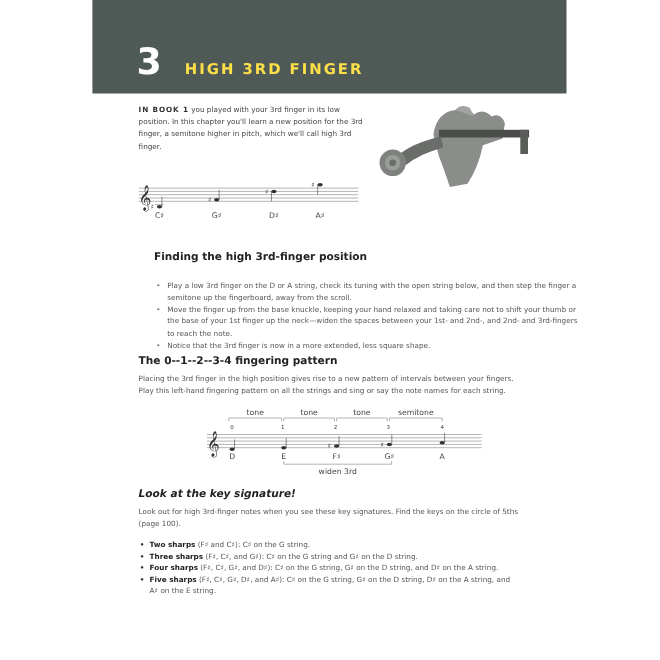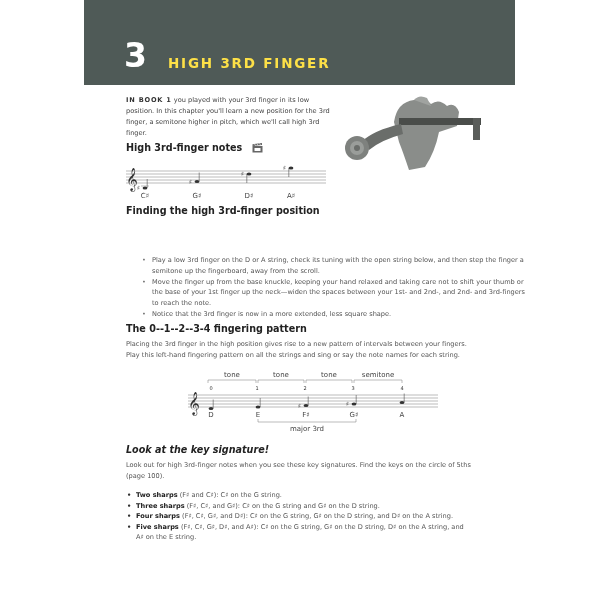--- a/index.html
+++ b/index.html
@@ -47,29 +47,20 @@
     <rect x="60" y="26" width="82" height="7" fill="#4a4d4a"></rect>
     <rect x="134" y="26" width="7" height="22" fill="#5a5d5a"></rect>
 
     <path d="M22 50 Q35 38 62 32 L64 42 Q42 48 30 58 Z" fill="#6a6d6a"></path>
 
     <circle cx="18" cy="56" r="12" fill="#7e817e"></circle>
     <circle cx="18" cy="56" r="7" fill="#9a9d9a"></circle>
     <circle cx="18" cy="56" r="3" fill="#6a6d6a"></circle>
   </svg>
 
-  <div class="h2" style="top:142px;">
-    <span>High 3rd-finger notes</span>
-    <svg class="video-icon" viewBox="0 0 11 10">
-      <rect x="0.5" y="3" width="10" height="6.5" fill="#666"></rect>
-      <rect x="2.5" y="5" width="6" height="3" fill="#fff"></rect>
-      <path d="M0.5 1.2 L10 0 L10 2 L0.5 3 Z" fill="#666"></path>
-      <path d="M2.5 1 L3.5 2.5 M5 0.7 L6 2.2 M7.5 0.4 L8.5 1.9" stroke="#fff" stroke-width="0.6"></path>
-    </svg>
-  </div>
 
   <div class="staff-wrap" style="left:42px; top:162px; width:200px; height:45px;">
     <svg width="200" height="32" viewBox="0 0 200 32">
       <g stroke="#777" stroke-width="0.5">
         <line x1="0" y1="9" x2="200" y2="9"></line>
           <line x1="0" y1="12" x2="200" y2="12"></line>
         <line x1="0" y1="15" x2="200" y2="15"></line>
           <line x1="0" y1="18" x2="200" y2="18"></line>
         <line x1="0" y1="21" x2="200" y2="21"></line>
       </g>
@@ -91,21 +82,21 @@
       <text x="157" y="8" font-size="6" fill="#333">♯</text>
       <ellipse cx="165" cy="6" rx="2.4" ry="1.6" fill="#333"></ellipse>
       <line x1="162.8" y1="6" x2="162.8" y2="15" stroke="#333" stroke-width="0.5"></line>
     </svg>
     <span class="note-label" style="left:19px; top:30px;">C♯</span>
     <span class="note-label" style="left:71px; top:30px;">G♯</span>
     <span class="note-label" style="left:123px; top:30px;">D♯</span>
     <span class="note-label" style="left:165px; top:30px;">A♯</span>
   </div>
 
-  <div class="h2" style="top:205px;">Finding the high 3rd-finger position</div>
+  <div class="h2" style="top:228px;margin-left:14px;">Finding the high 3rd-finger position</div>
 
   <ul class="bullets" style="top:241px;">
     <li>Play a low 3rd finger on the D or A string, check its tuning with the open string below, and then step the finger a semitone up the fingerboard, away from the scroll.</li>
     <li>Move the finger up from the base knuckle, keeping your hand relaxed and taking care not to shift your thumb or the base of your 1st finger up the neck—widen the spaces between your 1st- and 2nd-, and 2nd- and 3rd-fingers to reach the note.</li>
     <li>Notice that the 3rd finger is now in a more extended, less square shape.</li>
   </ul>
 
   <div class="h2" style="top:323px;">The 0--1--2--3-4 fingering pattern</div>
 
   <div class="para" style="top:339px;">Placing the 3rd finger in the high position gives rise to a new pattern of intervals between your fingers. Play this left-hand fingering pattern on all the strings and sing or say the note names for each string.</div>
@@ -157,21 +148,21 @@
     </svg>
     <span class="interval-label" style="left:44px; top:3px;">tone</span>
     <span class="interval-label" style="left:93px; top:3px;">tone</span>
     <span class="interval-label" style="left:141px; top:3px;">tone</span>
     <span class="interval-label" style="left:190px; top:3px;">semitone</span>
     <span class="note-label" style="left:23px; top:43px;">D</span>
     <span class="note-label" style="left:70px; top:43px;">E</span>
     <span class="note-label" style="left:118px; top:43px;">F♯</span>
     <span class="note-label" style="left:166px; top:43px;">G♯</span>
     <span class="note-label" style="left:214px; top:43px;">A</span>
-    <span class="interval-label" style="left:119px; top:57px;">major 3rd</span>
+    <span class="interval-label" style="left:119px; top:57px;">widen 3rd</span>
   </div>
 
   <div class="h2" style="top:444px;font-style:italic;">Look at the key signature!</div>
 
   <div class="para" style="top:460px;">Look out for high 3rd-finger notes when you see these key signatures. Find the keys on the circle of 5ths (page 100).</div>
 
   <ul class="keys">
     <li><b>Two sharps</b><span> (F♯ and C♯): C♯ on the G string.</span></li>
     <li><b>Three sharps</b><span> (F♯, C♯, and G♯): C♯ on the G string and G♯ on the D string.</span></li>
     <li><b>Four sharps</b><span> (F♯, C♯, G♯, and D♯): C♯ on the G string, G♯ on the D string, and D♯ on the A string.</span></li>

